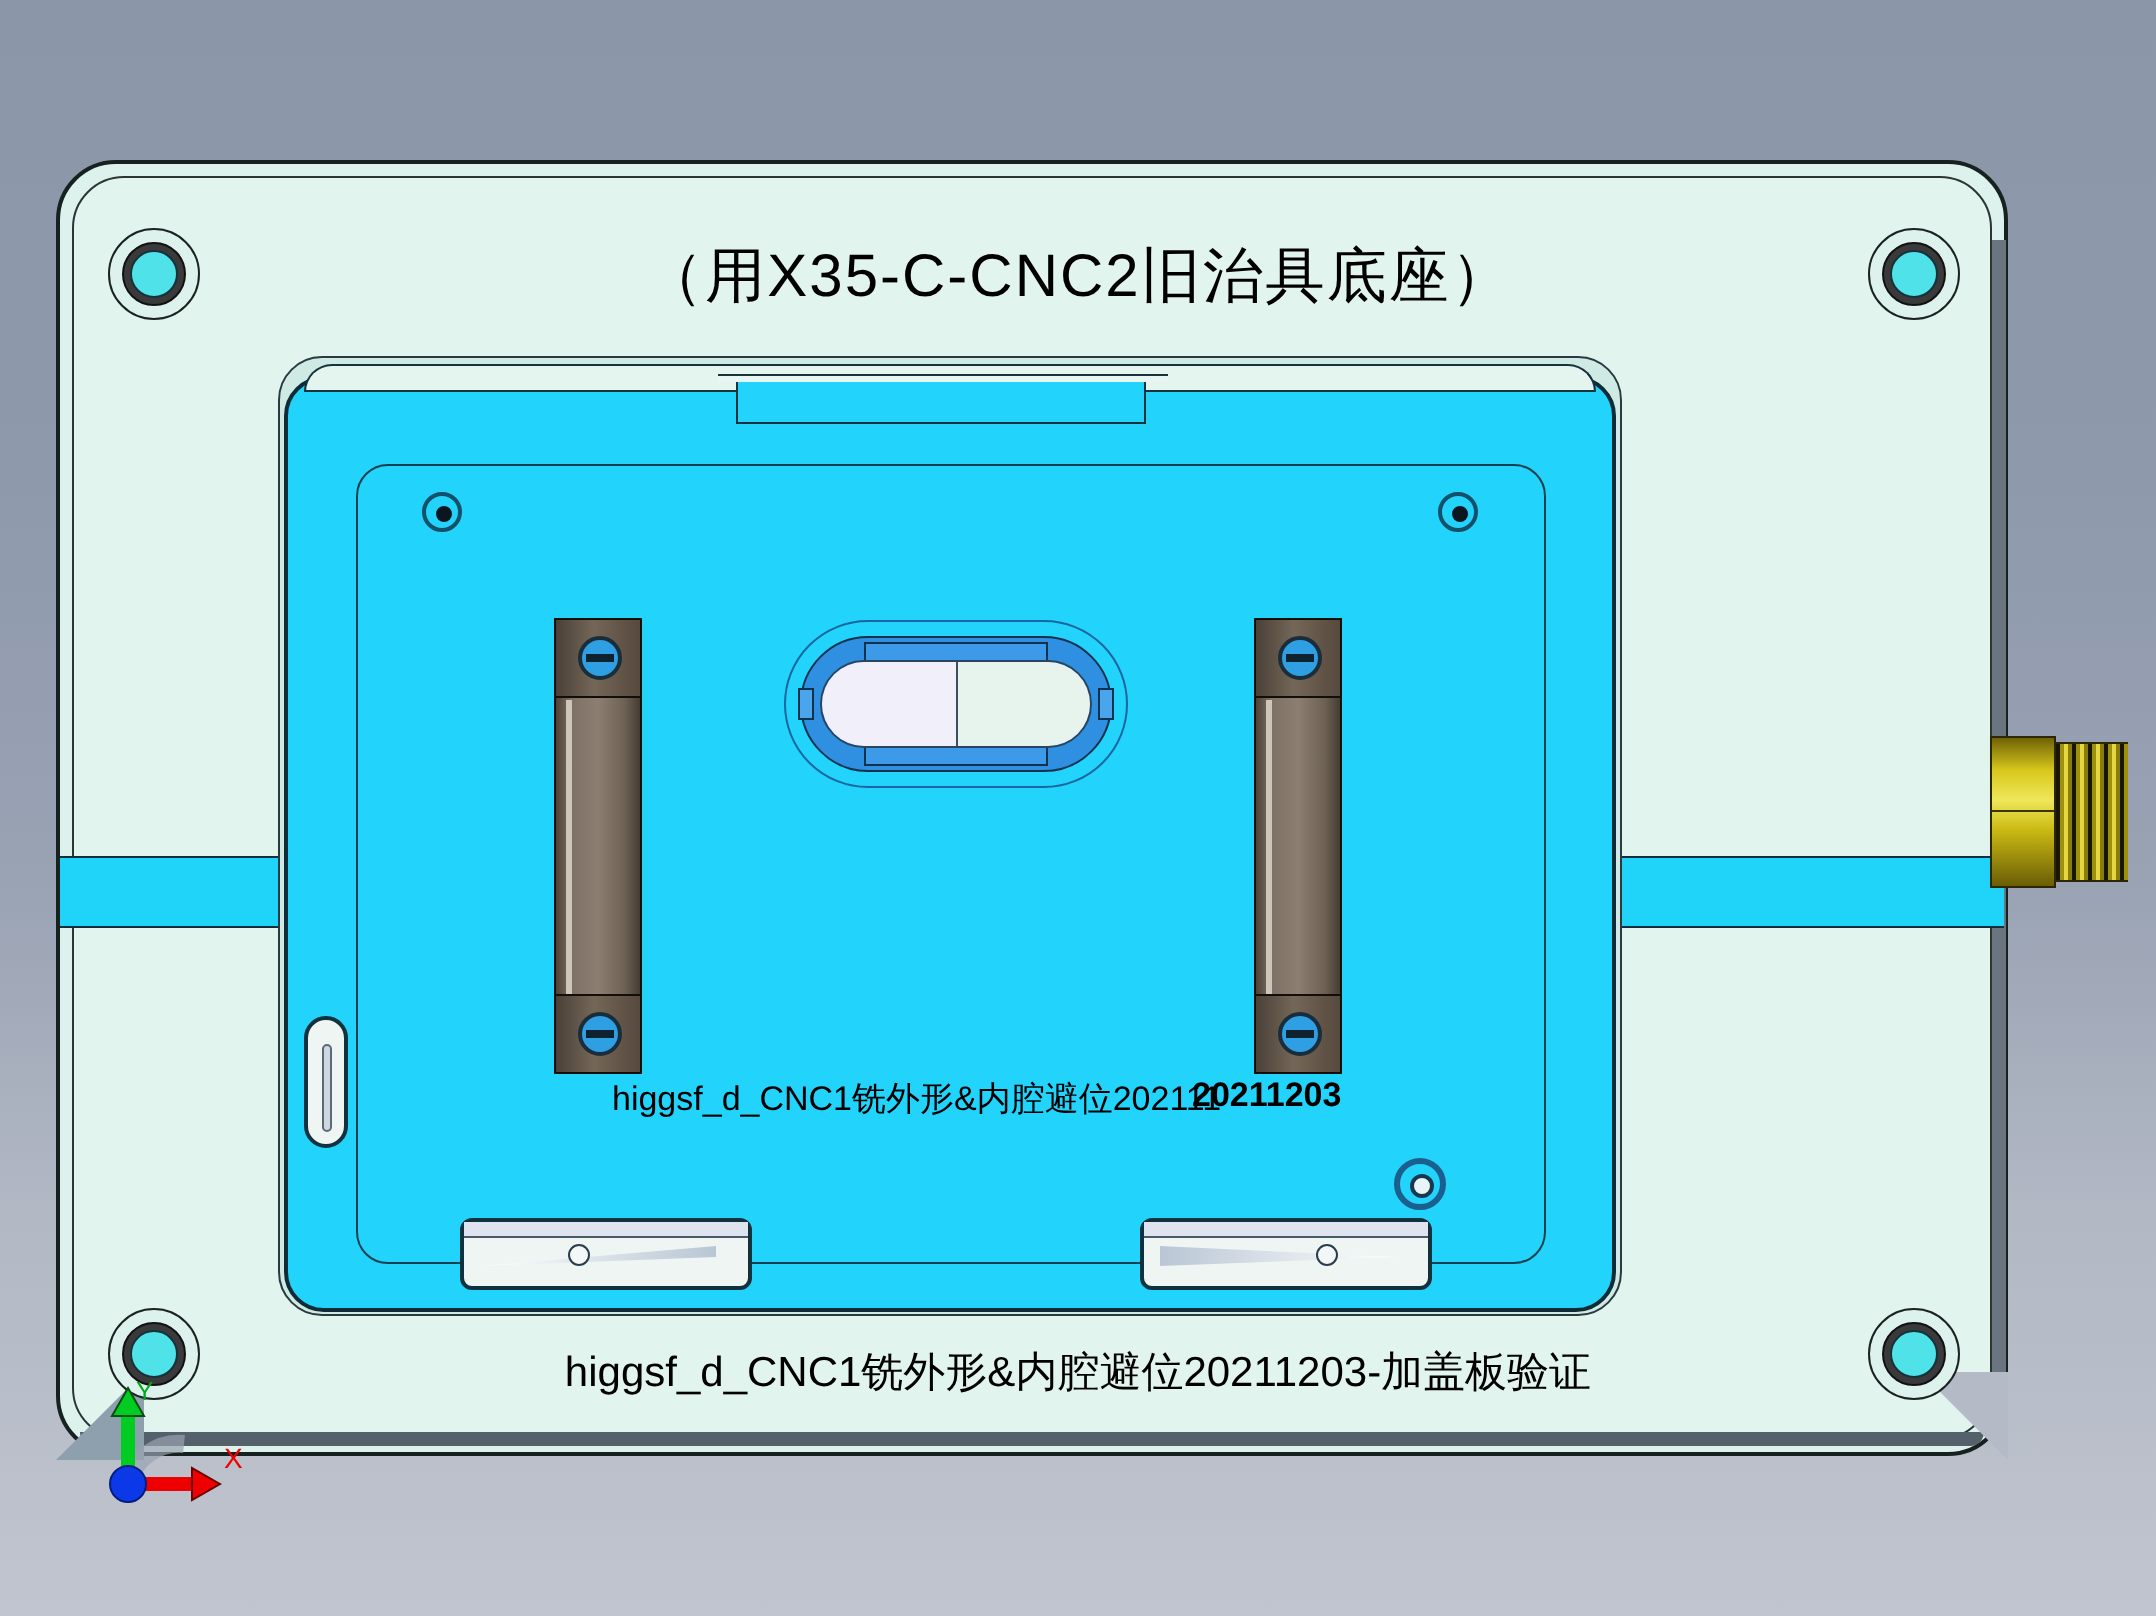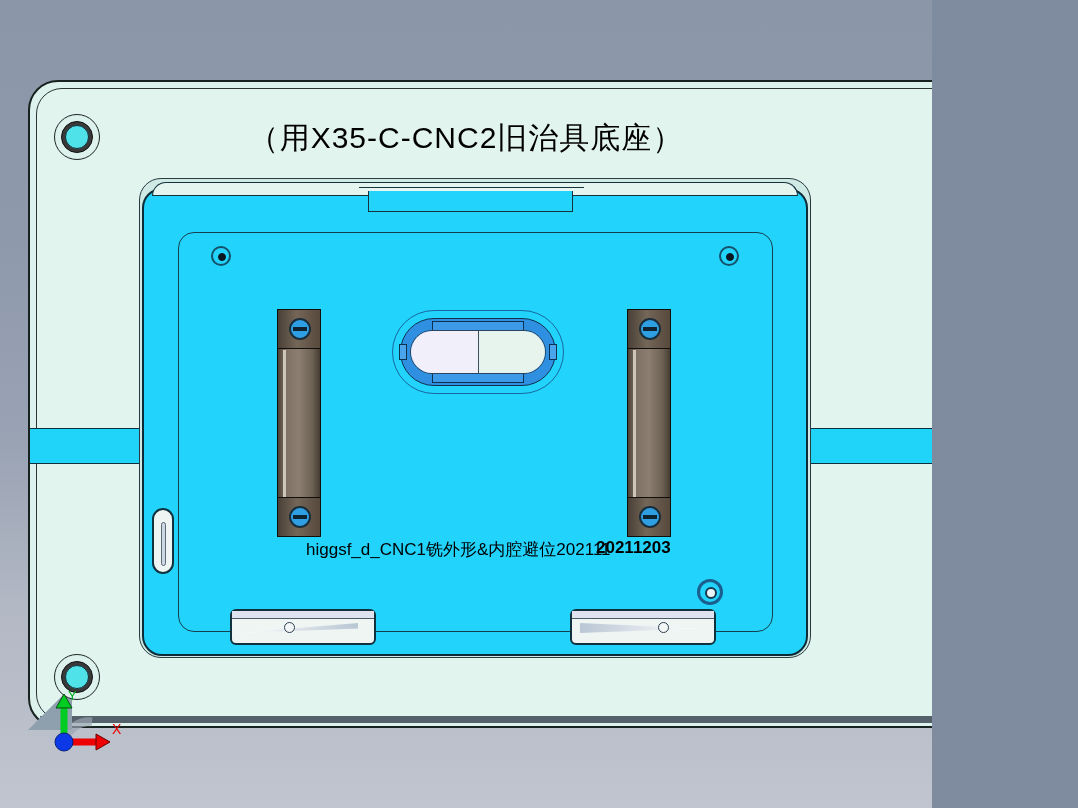--- a/index.html
+++ b/index.html
@@ -5,21 +5,21 @@
   html, body {
     margin: 0;
     padding: 0;
     background: #7f8b9e;
   }
   body {
     font-family: "Liberation Sans", sans-serif;
   }
   #viewport {
     position: relative;
-    width: 932px;
+    width: 1078px;
     height: 808px;
     overflow: hidden;
     background: linear-gradient(180deg,
         #8b96a9 0%,
         #8e99ac 30%,
         #9aa3b4 55%,
         #b2b8c4 75%,
         #c0c5cf 100%);
   }
 
@@ -530,20 +530,21 @@
   <div class="p-hole" style="left:697px; top:579px;"></div>
 
   <div class="brass-body"></div>
   <div class="brass-thread"></div>
 
   <div class="label" id="title-label">（用X35-C-CNC2旧治具底座）</div>
 
   <div class="label" id="mid-label">higgsf_d_CNC1铣外形&amp;内腔避位202111</div>
   <div class="label" id="mid-label-2">20211203</div>
 
+  <div class="label" id="bottom-label">higgsf_d_CNC1铣外形&amp;内腔避位20211203-加盖板验证</div>
 
   <svg id="axis-triad" viewBox="0 0 80 80">
 
     <path d="M 16 52 A 26 26 0 0 1 44 32" fill="none" stroke="#9aa3b0" stroke-width="9" opacity="0.7"></path>
 
     <line x1="16" y1="52" x2="16" y2="14" stroke="#00cc22" stroke-width="7"></line>
     <polygon points="16,4 8,18 24,18" fill="#00cc22" stroke="#0a4d12" stroke-width="1"></polygon>
 
     <line x1="16" y1="52" x2="52" y2="52" stroke="#ee0000" stroke-width="7"></line>
     <polygon points="62,52 48,44 48,60" fill="#ee0000" stroke="#6b0000" stroke-width="1"></polygon>

